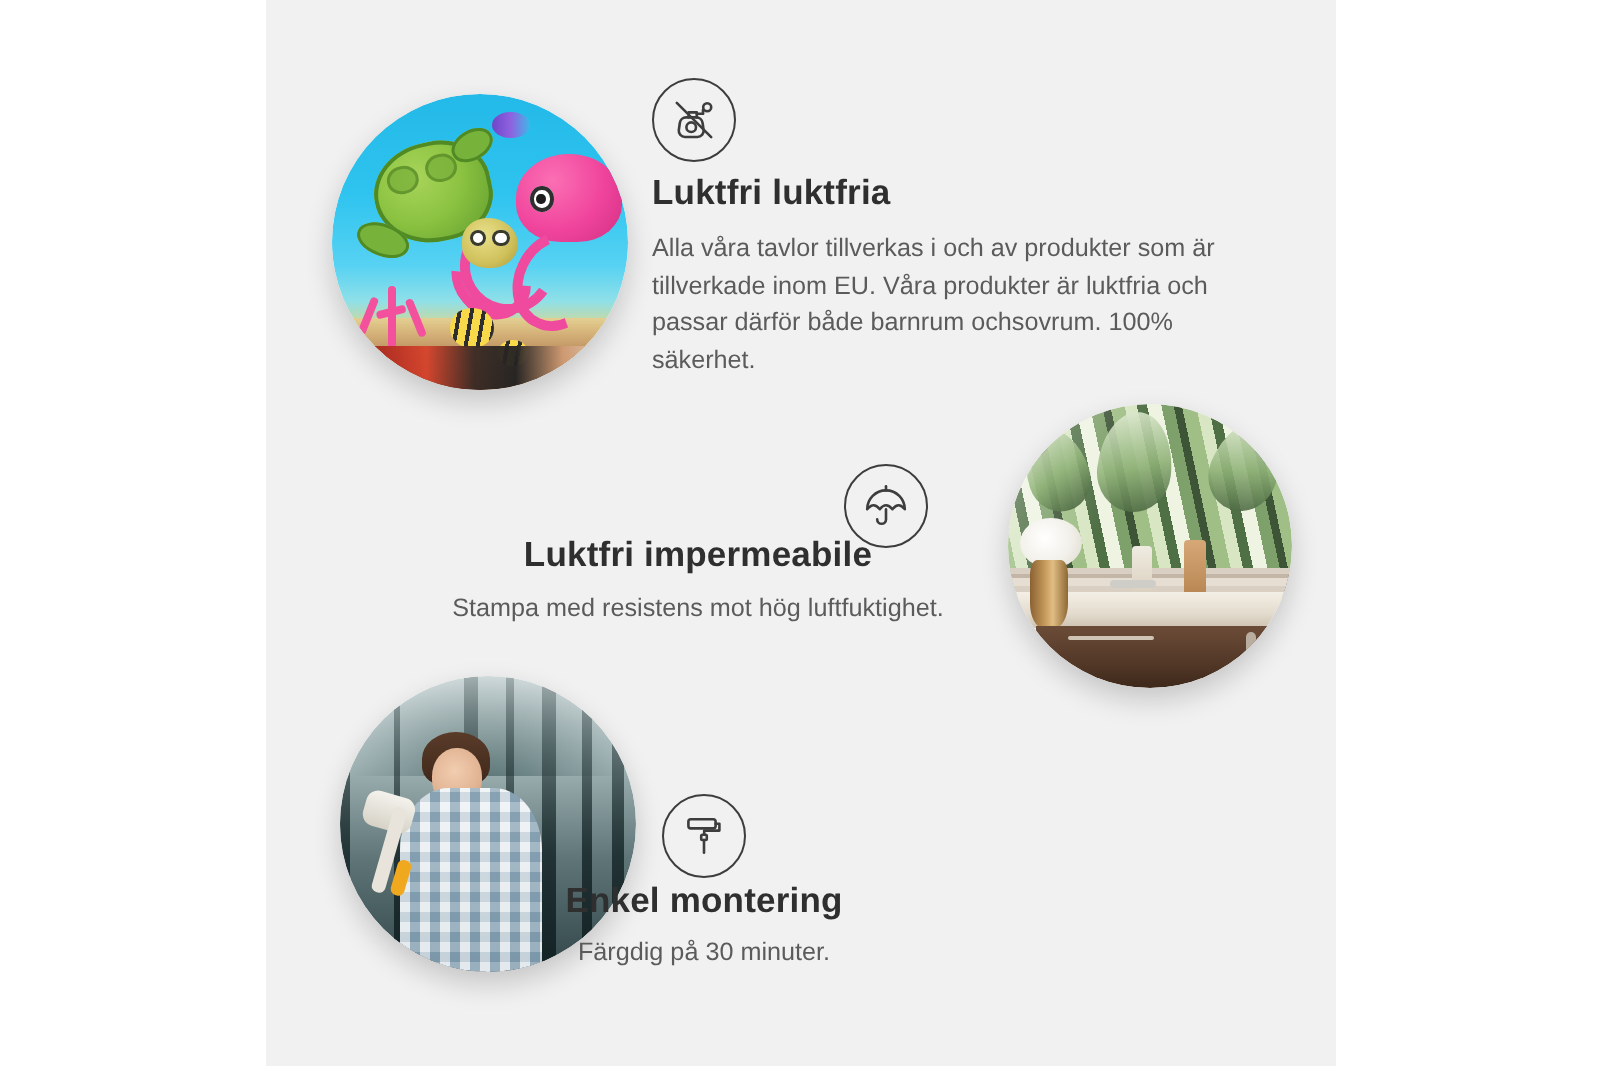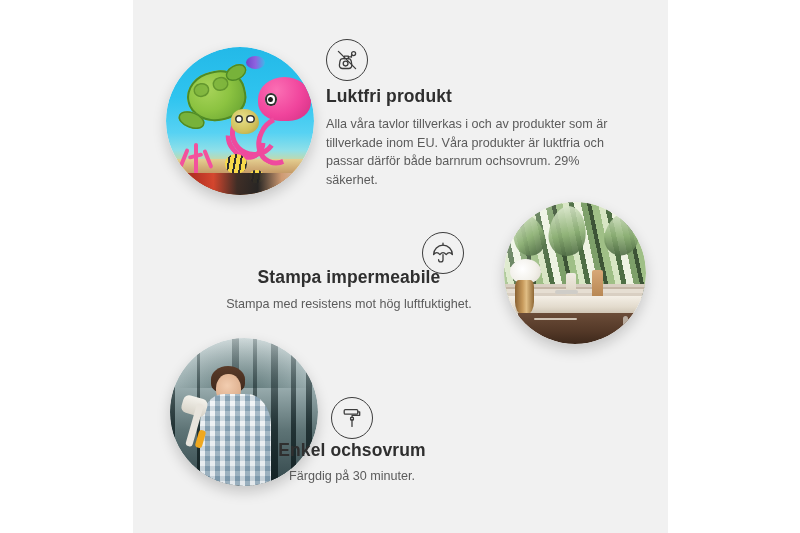--- a/index.html
+++ b/index.html
@@ -319,22 +319,22 @@
         <path d="M10.3 11.7V9.2h4.1v2.5"></path>
         <path d="M14.4 9.9h3.1"></path>
         <path d="M17.5 9.9v-2"></path>
         <circle cx="19.6" cy="6.6" r="2"></circle>
         <circle cx="11.6" cy="16.6" r="2.4"></circle>
         <line x1="4.4" y1="4.4" x2="21.6" y2="21.6"></line>
       </svg>
     </div>
 
     <div class="txt" style="left:193px; top:86px; width:300px;">
-      <h2 class="title">Luktfri produkt</h2>
-      <p class="body" style="margin-top:8px;">Alla våra tavlor tillverkas i och av produkter som är tillverkade inom EU. Våra produkter är luktfria och passar därför både barnrum ochsovrum. 29% säkerhet.</p>
+      <h2 class="title">Luktfri luktfria</h2>
+      <p class="body" style="margin-top:8px;">Alla våra tavlor tillverkas i och av produkter som är tillverkade inom EU. Våra produkter är luktfria och passar därför både barnrum ochsovrum. 100% säkerhet.</p>
     </div>
 
     <div class="photo" style="left:371px; top:202px; width:142px; height:142px;">
       <div class="inner">
         <div class="bath">
           <div class="wall">
             <div class="leaf l2"></div>
             <div class="leaf l1"></div>
             <div class="leaf l3"></div>
           </div>
@@ -352,21 +352,21 @@
 
     <div class="icon-circle" style="left:289px; top:232px;">
       <svg width="26" height="26" viewBox="0 0 26 26" fill="none" stroke="#3d3d3d" stroke-width="1.3" stroke-linecap="round" stroke-linejoin="round">
         <path d="M3.6 14.6c0-5.2 4.2-9.4 9.4-9.4s9.4 4.2 9.4 9.4c0 0-1.6-2-3.1-2s-3.1 2-3.1 2-1.6-2-3.2-2-3.1 2-3.1 2-1.6-2-3.1-2-3.2 2-3.2 2z"></path>
         <path d="M13 5.2V3.1"></path>
         <path d="M13 14.6v5.1c0 1.2-1 2.2-2.2 2.2s-2.2-1-2.2-2.2"></path>
       </svg>
     </div>
 
     <div class="txt center" style="left:64px; top:267px; width:304px;">
-      <h2 class="title">Stampa impermeabile</h2>
+      <h2 class="title">Luktfri impermeabile</h2>
       <p class="body" style="margin-top:7px;">Stampa med resistens mot hög luftfuktighet.</p>
     </div>
 
     <div class="photo" style="left:37px; top:338px; width:148px; height:148px;">
       <div class="inner">
         <div class="forest">
           <div class="canopy"></div>
           <div class="trunk"></div>
           <div class="trunk"></div>
           <div class="trunk"></div>
@@ -387,18 +387,18 @@
     <div class="icon-circle" style="left:198px; top:397px;">
       <svg width="26" height="26" viewBox="0 0 26 26" fill="none" stroke="#3d3d3d" stroke-width="1.3" stroke-linecap="round" stroke-linejoin="round">
         <rect x="5.2" y="4.6" width="13.6" height="4.6" rx="1.2"></rect>
         <path d="M18.8 6.9h1.9v3.4h-7.6v2.1"></path>
         <rect x="11.6" y="12.4" width="2.8" height="2.6" rx="0.6"></rect>
         <path d="M13 15v6.4"></path>
       </svg>
     </div>
 
     <div class="txt center" style="left:123px; top:440px; width:192px;">
-      <h2 class="title">Enkel ochsovrum</h2>
+      <h2 class="title">Enkel montering</h2>
       <p class="body" style="margin-top:6px;">Färgdig på 30 minuter.</p>
     </div>
 
   </div>
 </div>
 
 </body></html>

